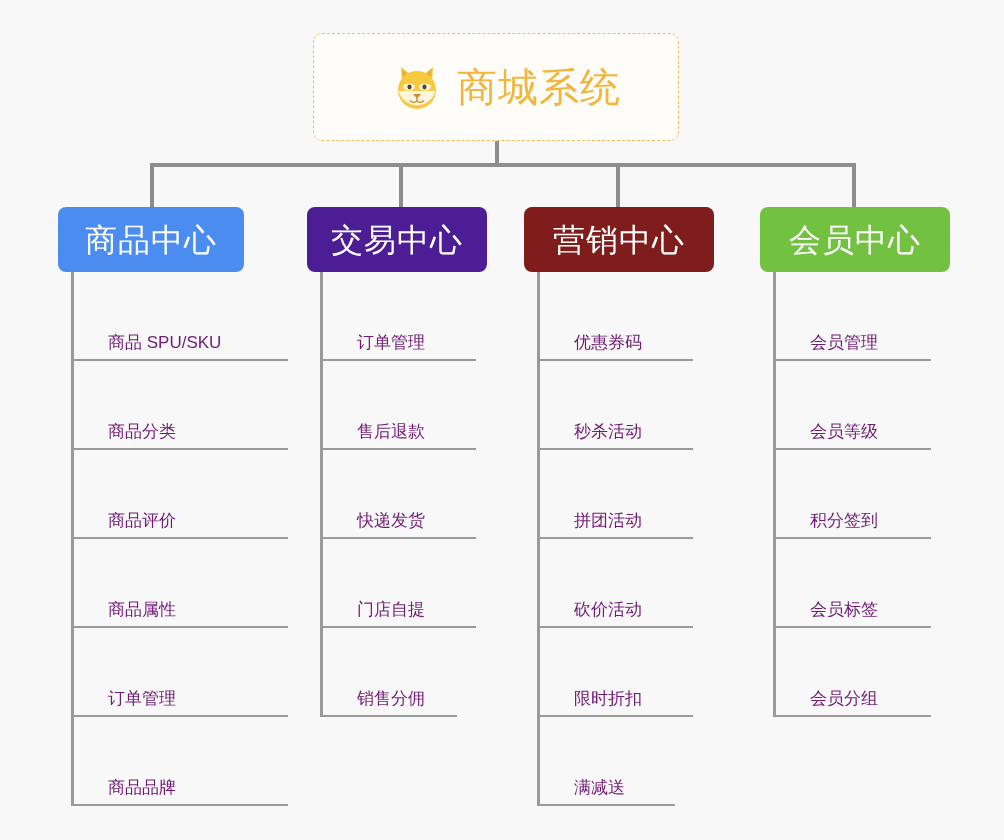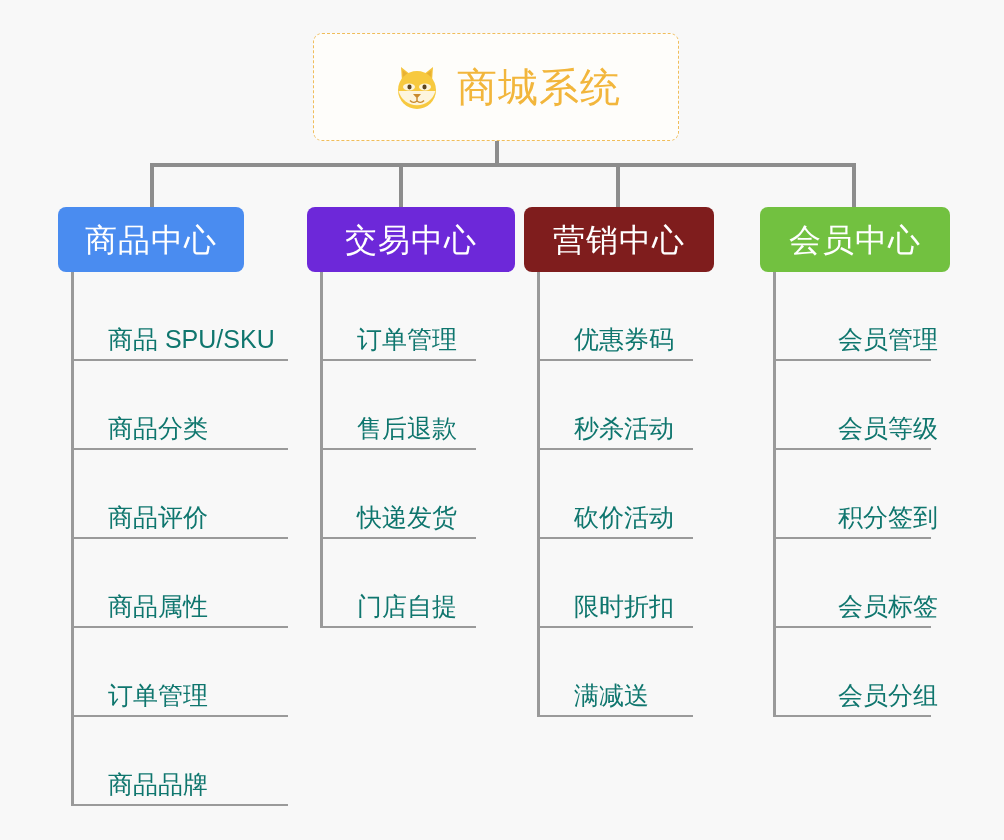--- a/index.html
+++ b/index.html
@@ -89,51 +89,51 @@
     display: flex;
     align-items: center;
     justify-content: center;
     color: #ffffff;
     font-size: 32px;
     letter-spacing: 1px;
     line-height: 1;
     white-space: nowrap;
   }
   .column.c1 .cat-box { width: 186px; background: #4a8cf0; }
-  .column.c2 .cat-box { width: 208px; background: #6d28d9; }
+  .column.c2 .cat-box { width: 180px; background: #4c1d95; }
   .column.c3 .cat-box { width: 190px; background: #7f1d1d; }
   .column.c4 .cat-box { width: 190px; background: #72c140; }
 
   
   .leaf-list {
     position: relative;
     margin-left: 13px;
     padding-left: 0;
     border-left: 3px solid #9a9a9a;
   }
   .leaf-item {
     position: relative;
     height: 89px;
     display: flex;
     align-items: flex-end;
     padding: 0 0 6px 0;
     border-bottom: 2px solid #9a9a9a;
   }
   .leaf-label {
     display: block;
-    font-size: 25px;
+    font-size: 17px;
     line-height: 1.1;
-    color: #0f766e;
+    color: #701a75;
     white-space: nowrap;
     padding-left: 34px;
   }
   .column.c1 .leaf-item { width: 214px; }
   .column.c2 .leaf-item { width: 153px; }
   .column.c3 .leaf-item { width: 153px; }
-  .column.c4 .leaf-item { width: 155px; padding-left: 28px; }
+  .column.c4 .leaf-item { width: 155px; }
   .column.c1 .leaf-item:first-child { width: 214px; }
   .column.c2 .leaf-item:nth-child(5) { width: 134px; }
   .column.c3 .leaf-item:nth-child(6) { width: 135px; }
 </style>
 </head>
 <body>
 
 <div class="canvas">
 
   <div class="root-node">
@@ -199,33 +199,39 @@
           </div>
         <div class="leaf-item">
             <span class="leaf-label">售后退款</span>
           </div>
         <div class="leaf-item">
             <span class="leaf-label">快递发货</span>
           </div>
         <div class="leaf-item">
             <span class="leaf-label">门店自提</span>
           </div>
+        <div class="leaf-item">
+            <span class="leaf-label">销售分佣</span>
+          </div>
       </div>
     </div>
 
     <div class="column c3">
       <div class="cat-box">营销中心</div>
       <div class="leaf-list">
         <div class="leaf-item">
             <span class="leaf-label">优惠券码</span>
           </div>
         <div class="leaf-item">
             <span class="leaf-label">秒杀活动</span>
           </div>
         <div class="leaf-item">
+            <span class="leaf-label">拼团活动</span>
+          </div>
+        <div class="leaf-item">
             <span class="leaf-label">砍价活动</span>
           </div>
         <div class="leaf-item">
             <span class="leaf-label">限时折扣</span>
           </div>
         <div class="leaf-item">
             <span class="leaf-label">满减送</span>
           </div>
       </div>
     </div>

